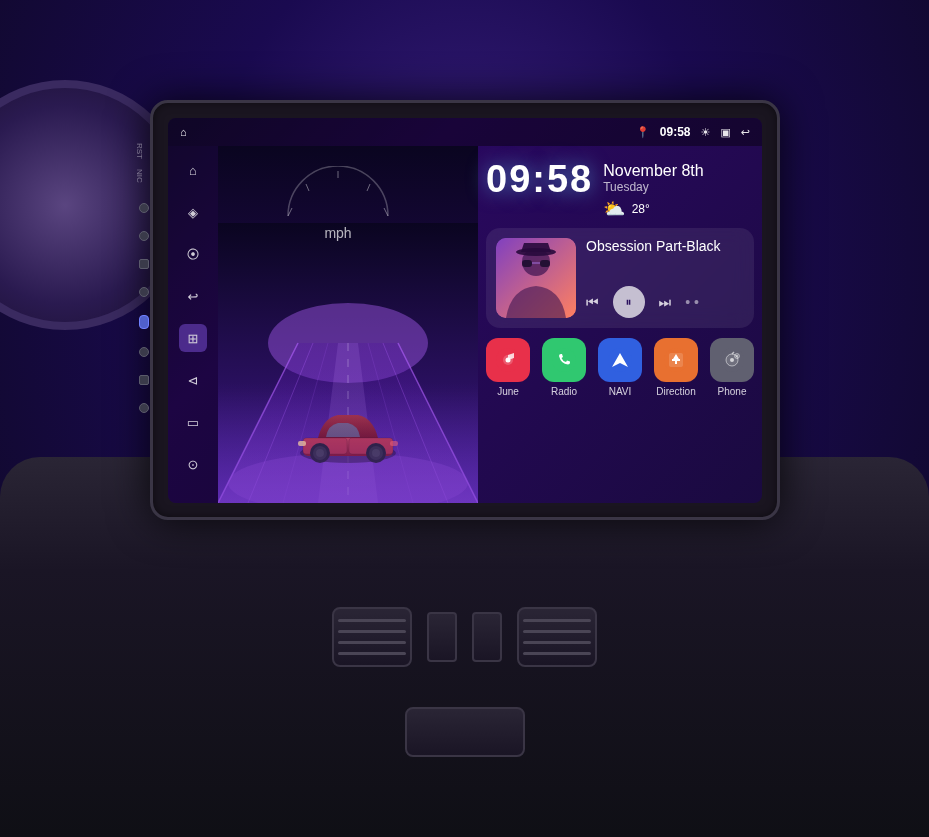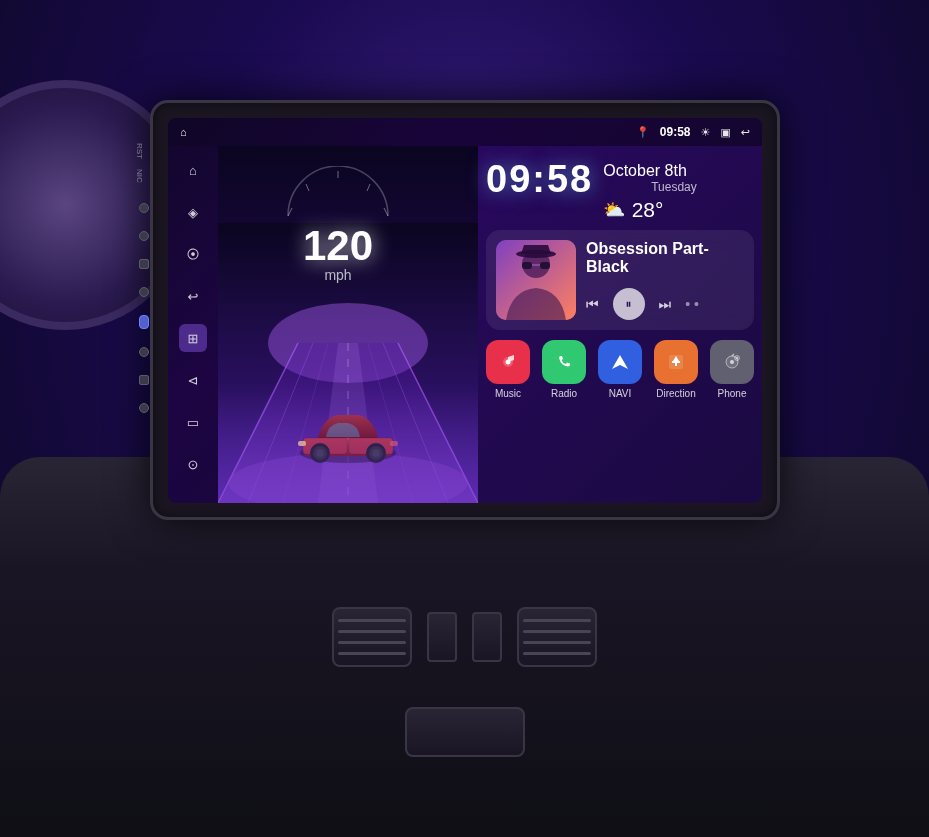--- a/index.html
+++ b/index.html
@@ -229,36 +229,35 @@
 
     .clock-date {
       font-size: 16px;
       color: white;
       font-weight: 500;
     }
 
     .clock-day {
       font-size: 12px;
       color: rgba(255,255,255,0.7);
-      margin-left: 48px;
     }
 
     .weather-row {
       display: flex;
       align-items: center;
       gap: 6px;
       margin-top: 4px;
     }
 
     .weather-icon {
       font-size: 18px;
     }
 
     .weather-temp {
-      font-size: 21px;
+      font-size: 12px;
       color: white;
     }
 
     
     .music-widget {
       background: rgba(255,255,255,0.08);
       border-radius: 14px;
       padding: 10px;
       display: flex;
       gap: 10px;
@@ -280,23 +279,23 @@
     }
 
     .music-info {
       flex: 1;
       display: flex;
       flex-direction: column;
       justify-content: space-between;
     }
 
     .music-title {
-      font-size: 16px;
-      color: white;
-      font-weight: 700;
+      font-size: 14px;
+      color: white;
+      font-weight: 400;
     }
 
     .music-progress-bar {
       height: 3px;
       background: rgba(255,255,255,0.2);
       border-radius: 2px;
       position: relative;
       margin: 4px 0;
     }
 
@@ -524,21 +523,20 @@
             </defs>
 
             <path d="M 10 50 A 50 50 0 0 1 110 50" stroke="rgba(255,255,255,0.25)" stroke-width="1.5" fill="none"></path>
 
             <line x1="10" y1="50" x2="14" y2="42" stroke="rgba(255,255,255,0.4)" stroke-width="1"></line>
             <line x1="28" y1="18" x2="31" y2="25" stroke="rgba(255,255,255,0.4)" stroke-width="1"></line>
             <line x1="60" y1="5" x2="60" y2="12" stroke="rgba(255,255,255,0.4)" stroke-width="1"></line>
             <line x1="92" y1="18" x2="89" y2="25" stroke="rgba(255,255,255,0.4)" stroke-width="1"></line>
             <line x1="110" y1="50" x2="106" y2="42" stroke="rgba(255,255,255,0.4)" stroke-width="1"></line>
           </svg>
-          <div class="speed-number">120</div>
           <div class="speed-unit">mph</div>
         </div>
 
         <div class="car-image">
           <svg viewBox="0 0 120 65" xmlns="http://www.w3.org/2000/svg">
             <defs>
               <linearGradient id="carBody" x1="0" y1="0" x2="0" y2="1">
                 <stop offset="0%" stop-color="#c04050"></stop>
                 <stop offset="100%" stop-color="#801020"></stop>
               </linearGradient>
@@ -573,21 +571,21 @@
 
         <div class="road-glow-floor"></div>
       </div>
     </div>
 
     <div class="right-panel">
 
       <div class="clock-widget">
         <div class="clock-time">09:58</div>
         <div class="clock-date-weather">
-          <div class="clock-date">October 8th</div>
+          <div class="clock-date">November 8th</div>
           <div class="clock-day">Tuesday</div>
           <div class="weather-row">
             <span class="weather-icon">⛅</span>
             <span class="weather-temp">28°</span>
           </div>
         </div>
       </div>
 
       <div class="music-widget">
 
@@ -633,21 +631,21 @@
       <div class="app-grid">
         <div class="app-item">
           <div class="app-icon music">
             <svg width="24" height="24" viewBox="0 0 24 24">
               <circle cx="12" cy="12" r="12" fill="#e8304a"></circle>
               <circle cx="12" cy="12" r="5" fill="rgba(255,255,255,0.2)"></circle>
               <circle cx="12" cy="12" r="2.5" fill="white"></circle>
               <path d="M 12 7 L 18 5 L 18 10 L 12 12 Z" fill="white" opacity="0.8"></path>
             </svg>
           </div>
-          <span class="app-label">Music</span>
+          <span class="app-label">June</span>
         </div>
 
         <div class="app-item">
           <div class="app-icon phone">
             <svg width="24" height="24" viewBox="0 0 24 24">
               <circle cx="12" cy="12" r="12" fill="#30c870"></circle>
               <path d="M 7 8 Q 7 6 9 6 L 10 6 L 11 9 L 9.5 10 Q 10.5 13 14 14 L 15 12.5 L 18 13.5 L 18 14.5 Q 18 16.5 16 16.5 Q 9 16 7 8 Z" fill="white"></path>
             </svg>
           </div>
           <span class="app-label">Radio</span>

